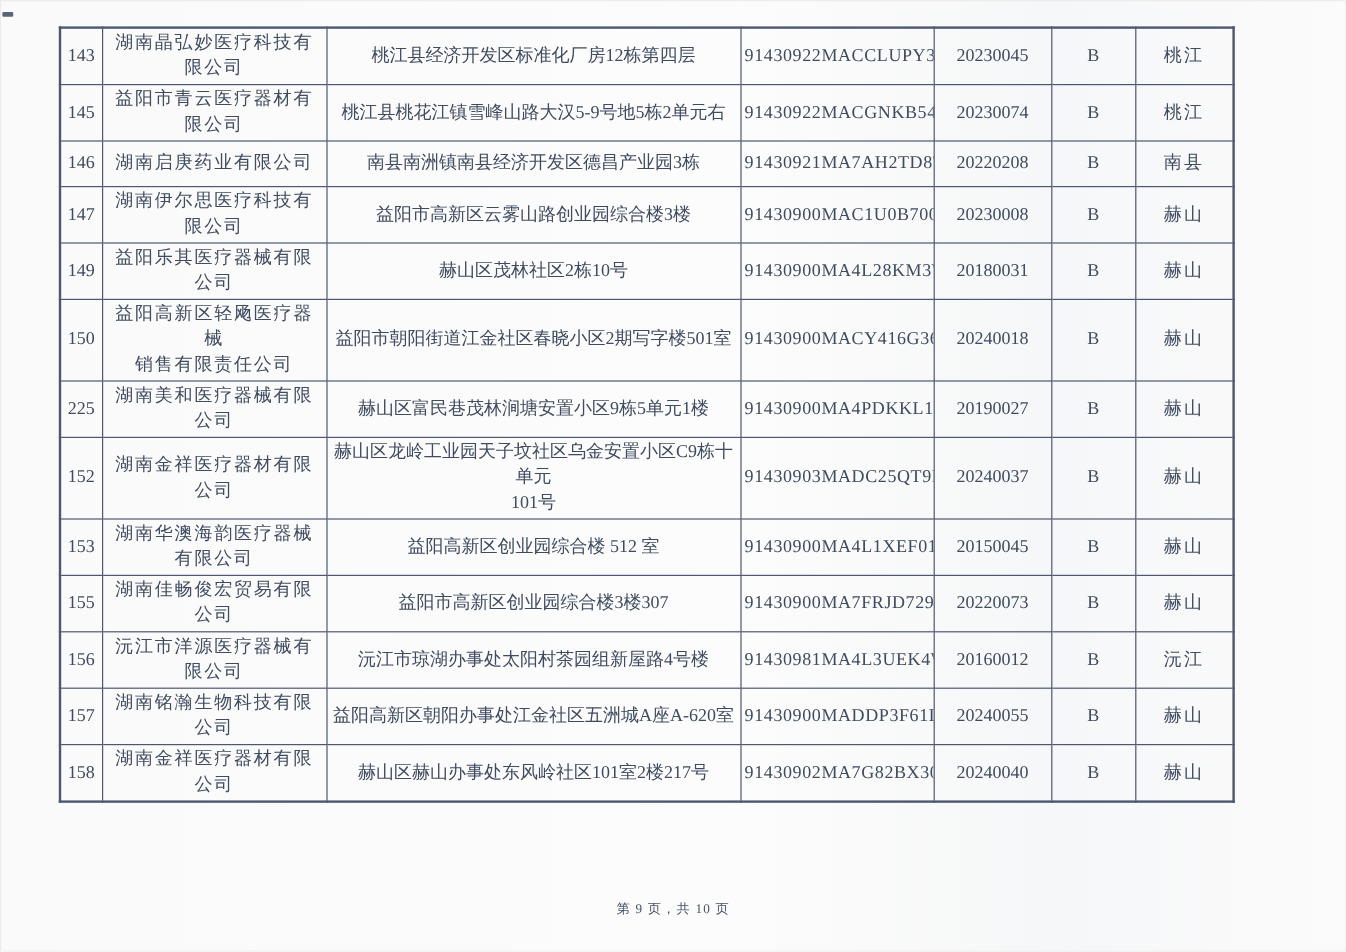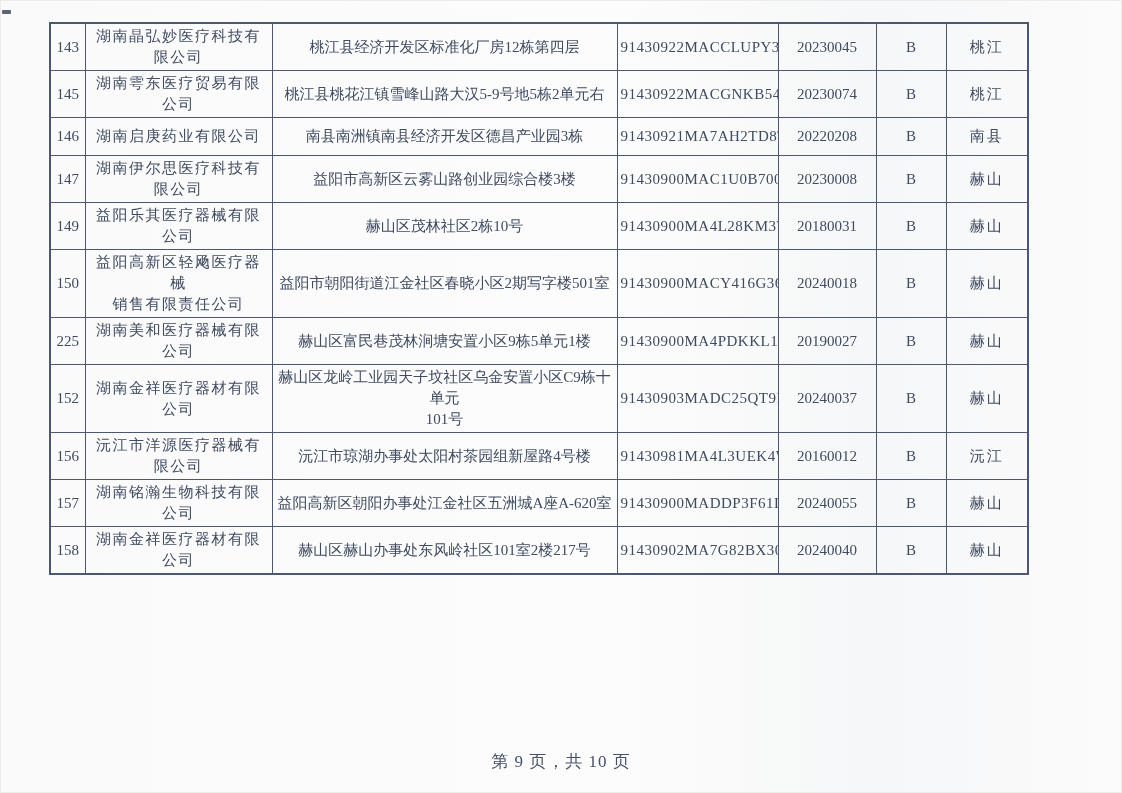--- a/index.html
+++ b/index.html
@@ -28,21 +28,21 @@
     height:33px;padding:2px 3px;
     white-space:pre-line;
     overflow:hidden;
   }
   td.cell-company{letter-spacing:1.5px;}
   td.cell-district{letter-spacing:2px;}
   td.cell-credit-code{letter-spacing:0.5px;font-size:15px;}
   td.cell-index{font-size:15px;}
   .footer{
     position:absolute;left:0;top:750px;width:1122px;
-    text-align:center;font-size:17px;color:#46526a;
+    text-align:center;font-size:11px;color:#46526a;
     letter-spacing:1px;
   }
 </style>
 </head>
 <body>
 
 <div class="page">
   <div class="scan-artifact"></div>
 
   <table class="reg">
@@ -60,21 +60,21 @@
           <td class="cell-index">143</td>
           <td class="cell-company">湖南晶弘妙医疗科技有限公司</td>
           <td class="cell-address">桃江县经济开发区标准化厂房12栋第四层</td>
           <td class="cell-credit-code">91430922MACCLUPY3A</td>
           <td class="cell-license-no">20230045</td>
           <td class="cell-category">B</td>
           <td class="cell-district">桃江</td>
         </tr>
         <tr>
           <td class="cell-index">145</td>
-          <td class="cell-company">湖南雩东医疗贸易有限公司</td>
+          <td class="cell-company">益阳市青云医疗器材有限公司</td>
           <td class="cell-address">桃江县桃花江镇雪峰山路大汉5-9号地5栋2单元右</td>
           <td class="cell-credit-code">91430922MACGNKB54F</td>
           <td class="cell-license-no">20230074</td>
           <td class="cell-category">B</td>
           <td class="cell-district">桃江</td>
         </tr>
         <tr>
           <td class="cell-index">146</td>
           <td class="cell-company">湖南启庚药业有限公司</td>
           <td class="cell-address">南县南洲镇南县经济开发区德昌产业园3栋</td>
@@ -124,20 +124,38 @@
           <td class="cell-index">152</td>
           <td class="cell-company">湖南金祥医疗器材有限公司</td>
           <td class="cell-address">赫山区龙岭工业园天子坟社区乌金安置小区C9栋十单元
 101号</td>
           <td class="cell-credit-code">91430903MADC25QT9R</td>
           <td class="cell-license-no">20240037</td>
           <td class="cell-category">B</td>
           <td class="cell-district">赫山</td>
         </tr>
         <tr>
+          <td class="cell-index">153</td>
+          <td class="cell-company">湖南华澳海韵医疗器械有限公司</td>
+          <td class="cell-address">益阳高新区创业园综合楼 512 室</td>
+          <td class="cell-credit-code">91430900MA4L1XEF01</td>
+          <td class="cell-license-no">20150045</td>
+          <td class="cell-category">B</td>
+          <td class="cell-district">赫山</td>
+        </tr>
+        <tr>
+          <td class="cell-index">155</td>
+          <td class="cell-company">湖南佳畅俊宏贸易有限公司</td>
+          <td class="cell-address">益阳市高新区创业园综合楼3楼307</td>
+          <td class="cell-credit-code">91430900MA7FRJD729</td>
+          <td class="cell-license-no">20220073</td>
+          <td class="cell-category">B</td>
+          <td class="cell-district">赫山</td>
+        </tr>
+        <tr>
           <td class="cell-index">156</td>
           <td class="cell-company">沅江市洋源医疗器械有限公司</td>
           <td class="cell-address">沅江市琼湖办事处太阳村茶园组新屋路4号楼</td>
           <td class="cell-credit-code">91430981MA4L3UEK4W</td>
           <td class="cell-license-no">20160012</td>
           <td class="cell-category">B</td>
           <td class="cell-district">沅江</td>
         </tr>
         <tr>
           <td class="cell-index">157</td>

